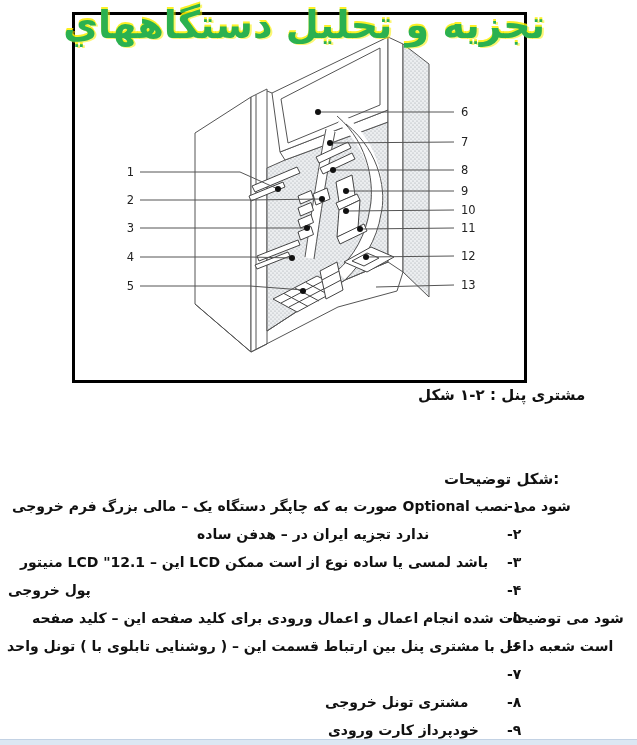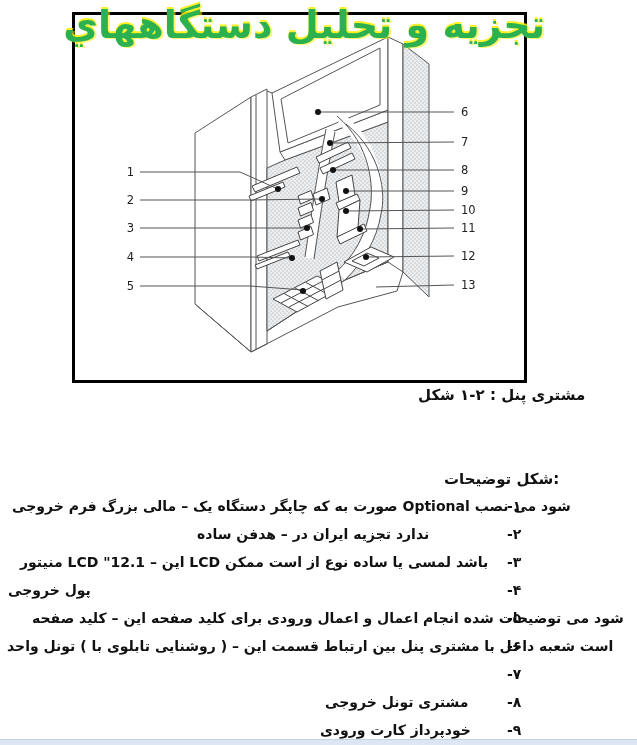--- a/index.html
+++ b/index.html
@@ -209,16 +209,16 @@
 
   <div class="note-num" style="top:638px;">-۶</div>
   <div class="note-text bw" style="left:7px;top:638px;"><span>واحد</span> <span>تونل</span> <span>(</span> <span>با</span> <span>تابلوی</span> <span>روشنایی</span> <span>)</span> <span>–</span> <span>این</span> <span>قسمت</span> <span>ارتباط</span> <span>بین</span> <span>پنل</span> <span>مشتری</span> <span>با</span> <span>داخل</span> <span>شعبه</span> <span>است</span></div>
 
   <div class="note-num" style="top:666px;">-۷</div>
 
   <div class="note-num" style="top:694px;">-۸</div>
   <div class="note-text bw" style="left:325px;top:694px;"><span>خروجی</span> <span>تونل</span> <span>مشتری</span></div>
 
   <div class="note-num" style="top:722px;">-۹</div>
-  <div class="note-text bw" style="left:320px;top:722px;"><span>ورودی</span> <span>کارت</span> <span>خودپرداز</span></div>
+  <div class="note-text bw" style="left:328px;top:722px;"><span>ورودی</span> <span>کارت</span> <span>خودپرداز</span></div>
 
   <div class="bottom-strip" style="background: rgb(220, 231, 243);"></div>
 </div>
 
 </body></html>

